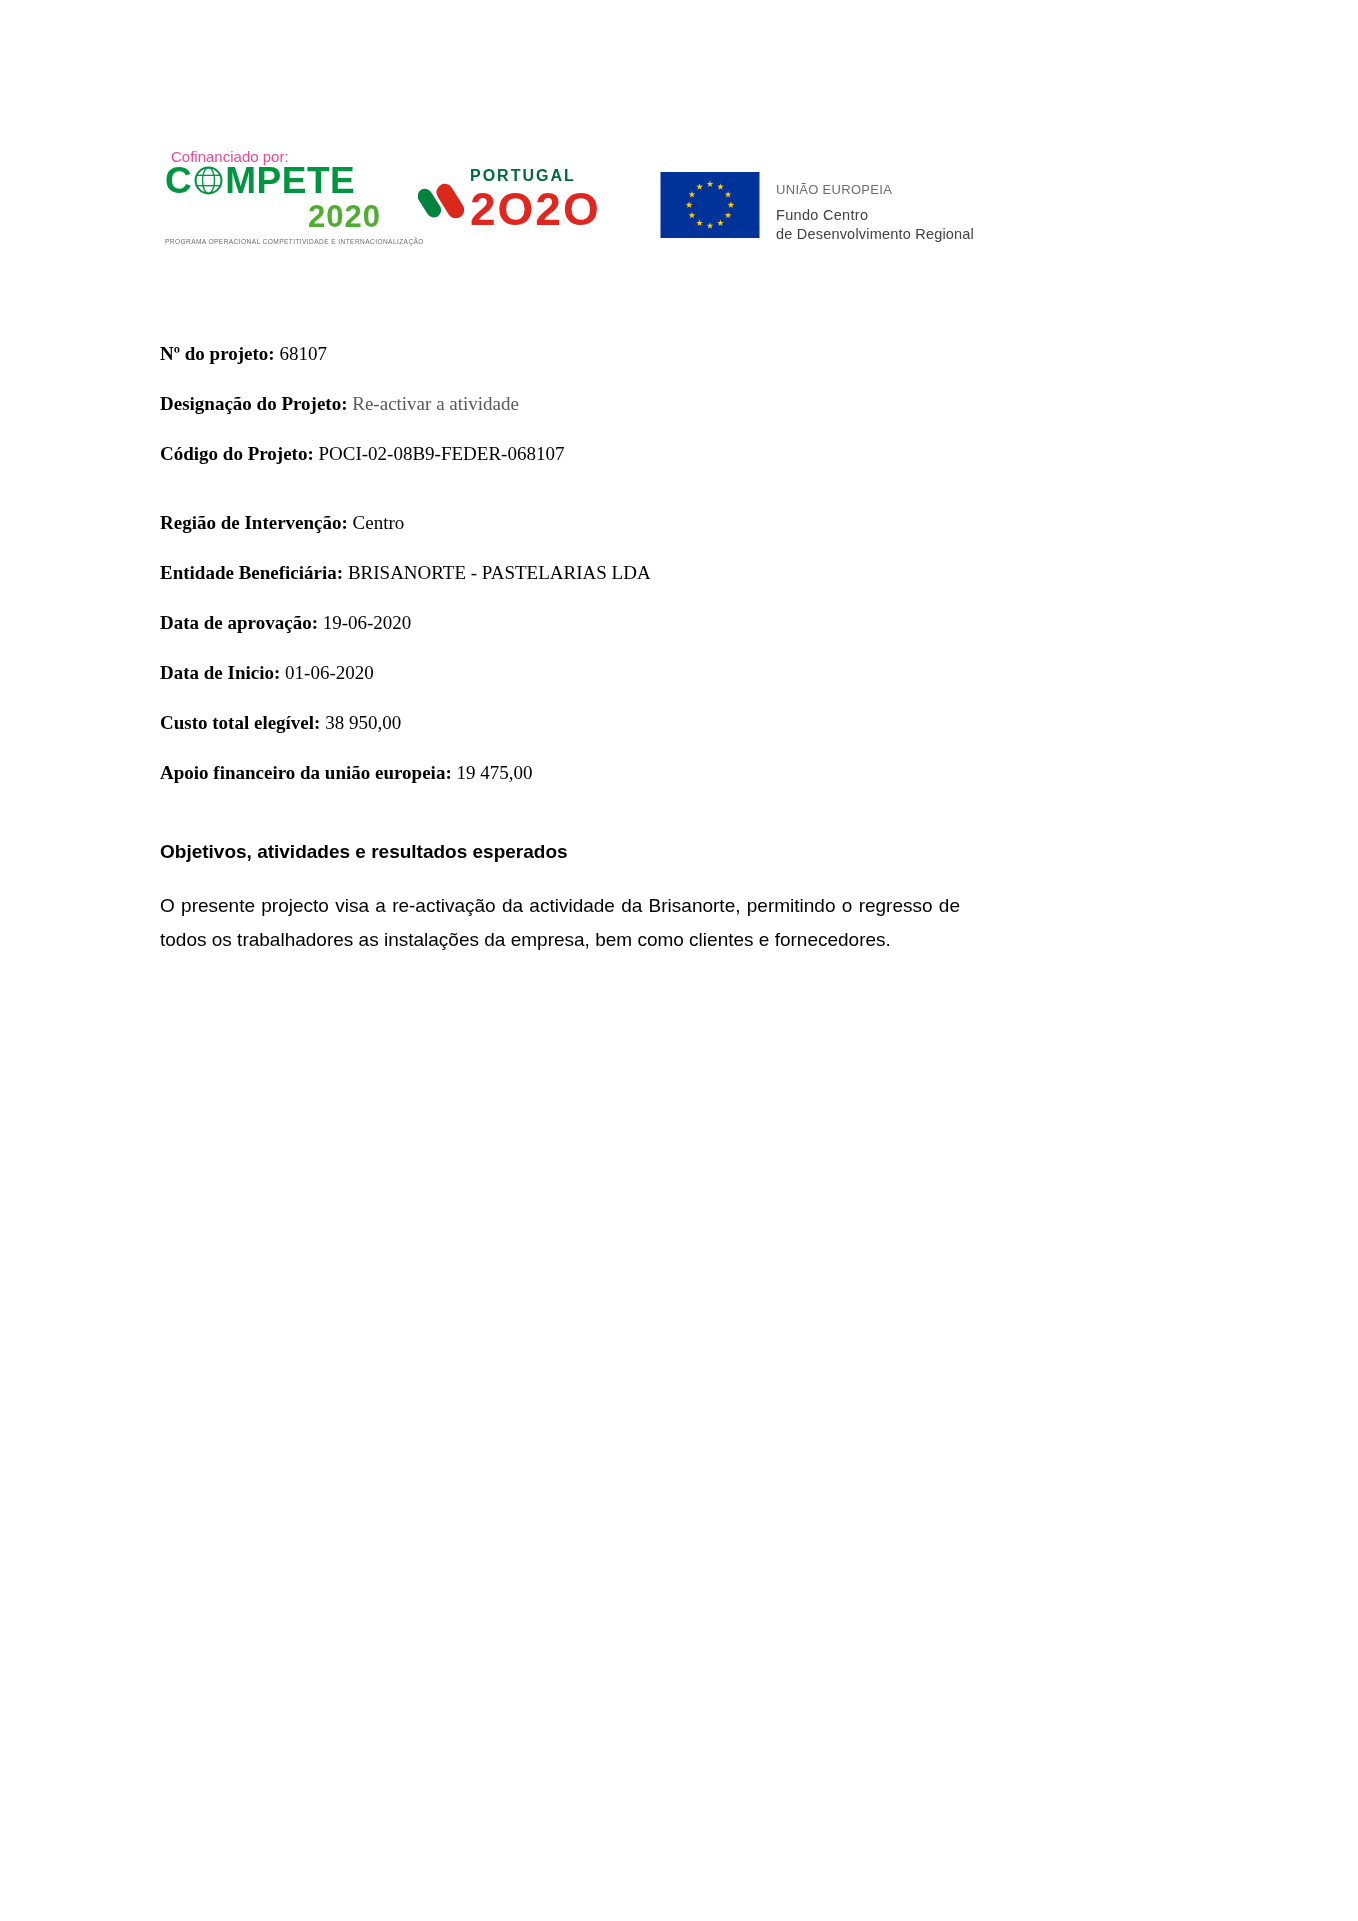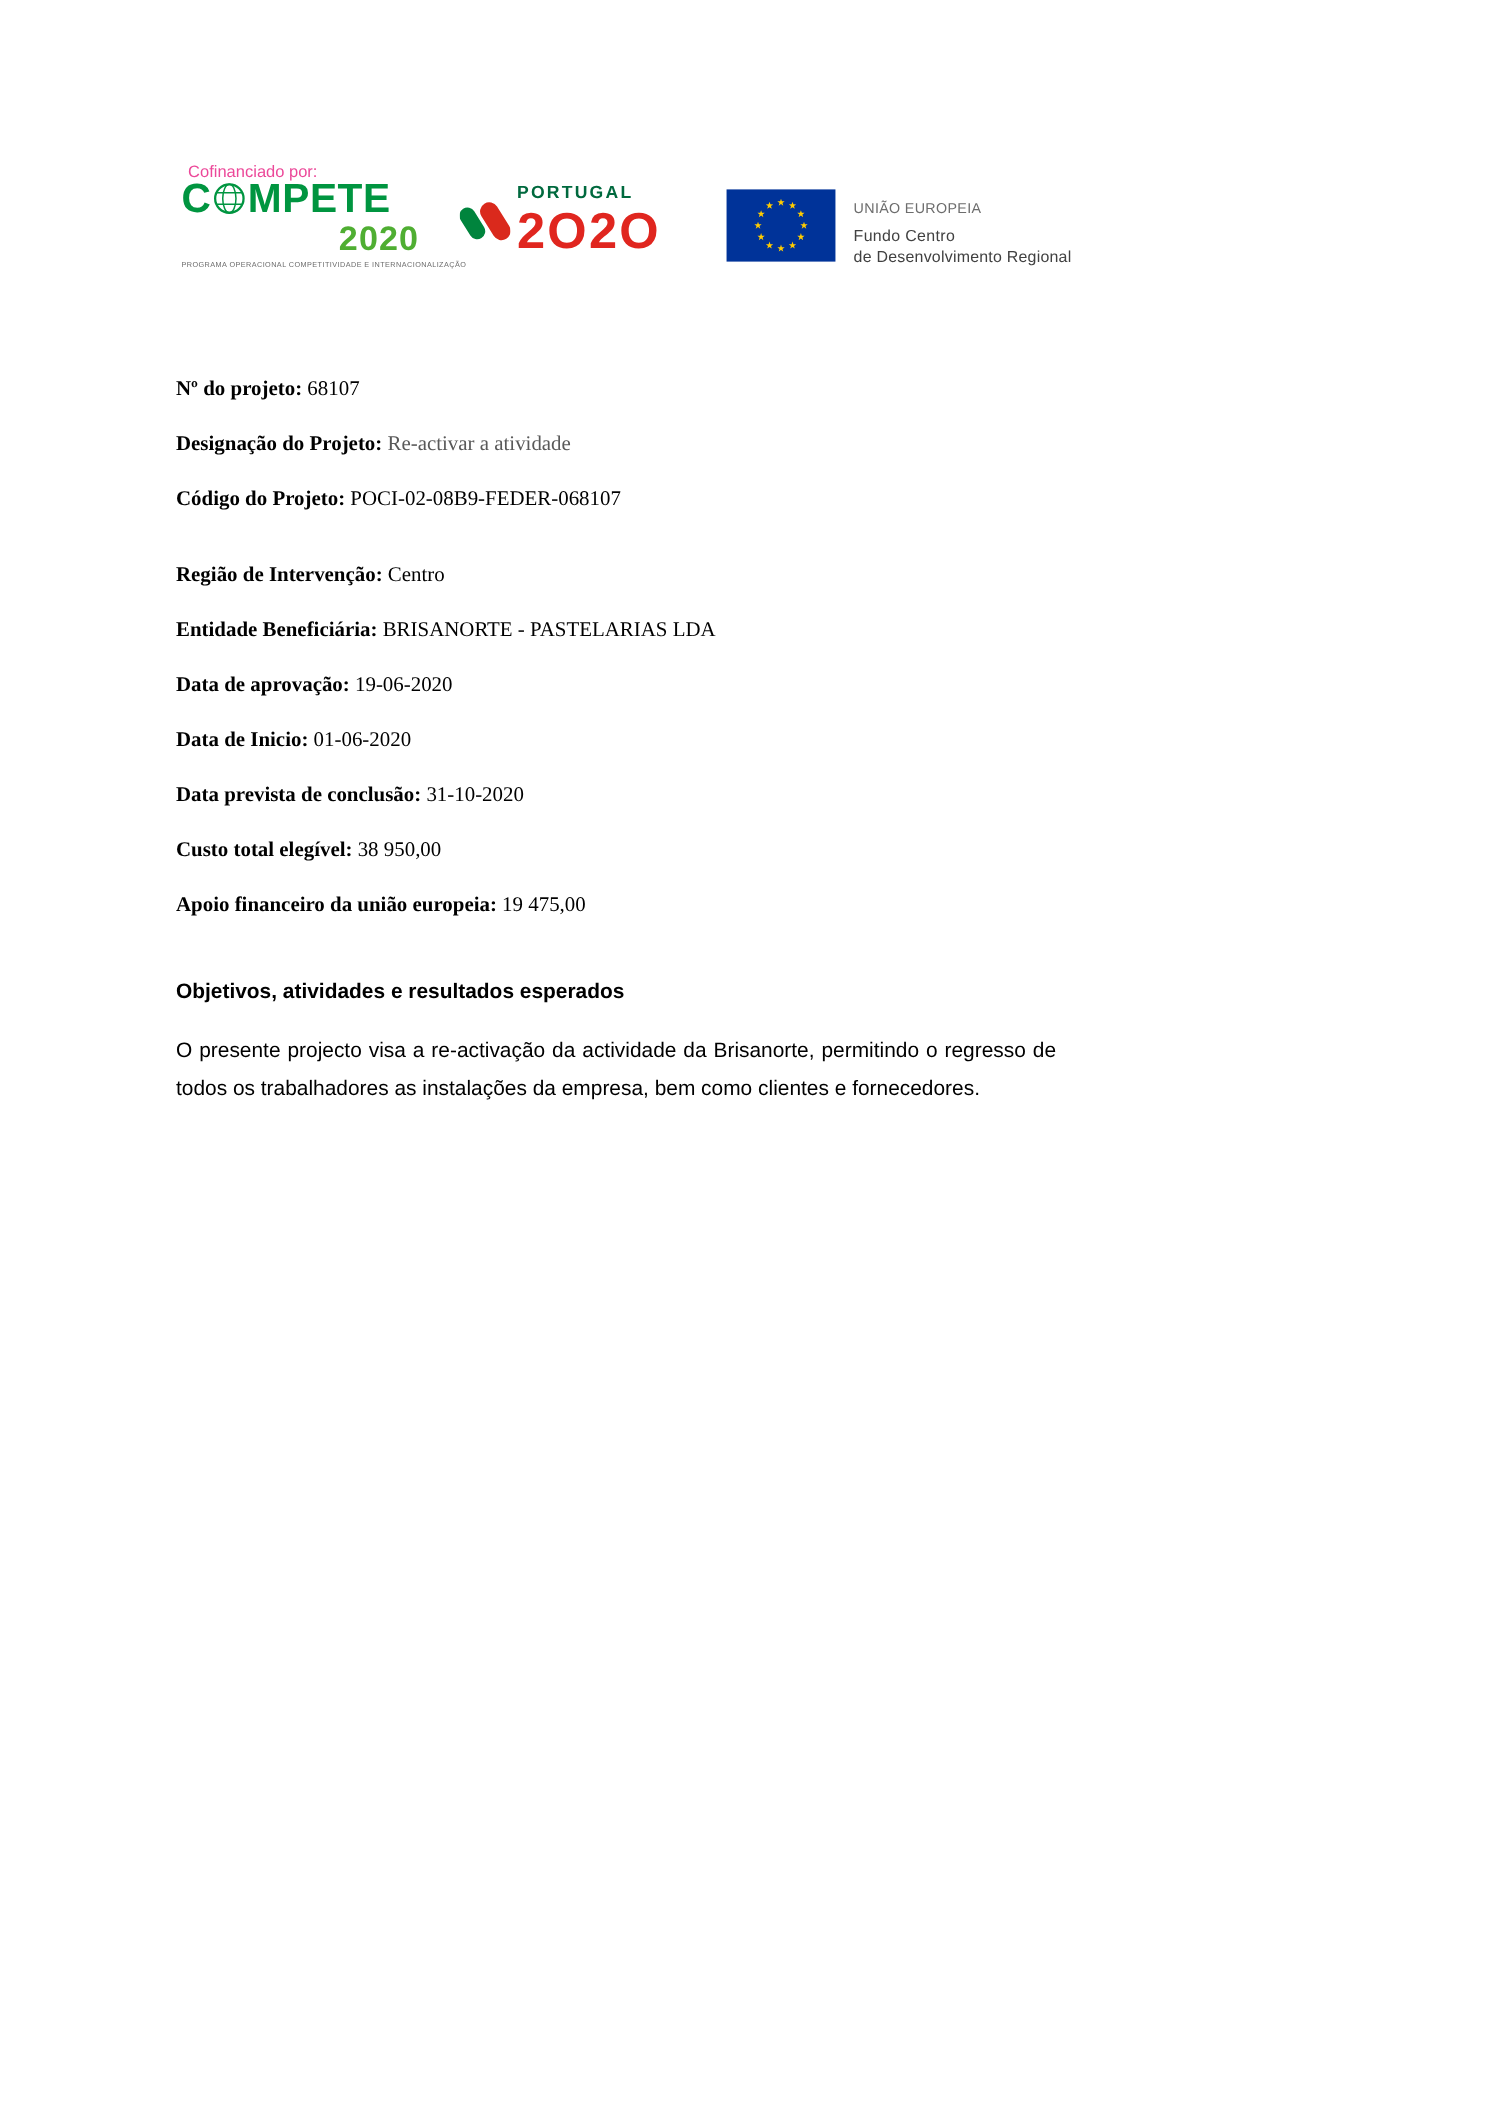--- a/index.html
+++ b/index.html
@@ -107,21 +107,20 @@
     <div id="fields-a" class="group-a">
         <p class="field"><strong>Nº do projeto:</strong> <span>68107</span></p>
         <p class="field"><strong>Designação do Projeto:</strong> <span class="muted">Re-activar a atividade</span></p>
         <p class="field"><strong>Código do Projeto:</strong> <span>POCI-02-08B9-FEDER-068107</span></p>
       </div>
     <div id="fields-b" class="group-b">
         <p class="field"><strong>Região de Intervenção:</strong> <span>Centro</span></p>
         <p class="field"><strong>Entidade Beneficiária:</strong> <span>BRISANORTE - PASTELARIAS LDA</span></p>
         <p class="field"><strong>Data de aprovação:</strong> <span>19-06-2020</span></p>
         <p class="field"><strong>Data de Inicio:</strong> <span>01-06-2020</span></p>
-        <p class="field"><strong>Data prevista de conclusão:</strong> <span>31-10-2020</span></p>
         <p class="field"><strong>Custo total elegível:</strong> <span>38 950,00</span></p>
         <p class="field"><strong>Apoio financeiro da união europeia:</strong> <span>19 475,00</span></p>
       </div>
     <div class="obj-heading">Objetivos, atividades e resultados esperados</div>
     <p class="obj-para">O presente projecto visa a re-activação da actividade da Brisanorte, permitindo o regresso de todos os trabalhadores as instalações da empresa, bem como clientes e fornecedores.</p>
   </div>
 
 </div>
 
 </body></html>

